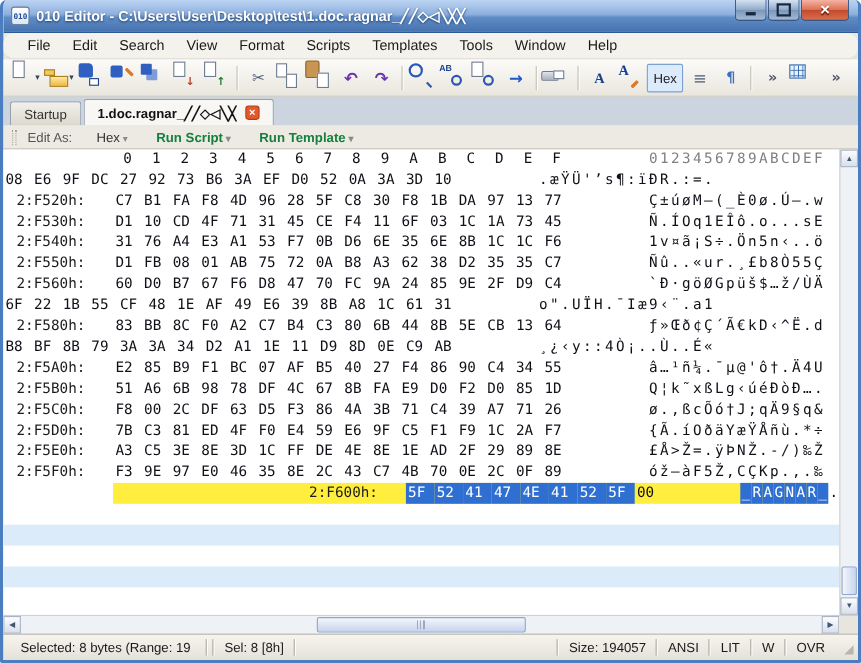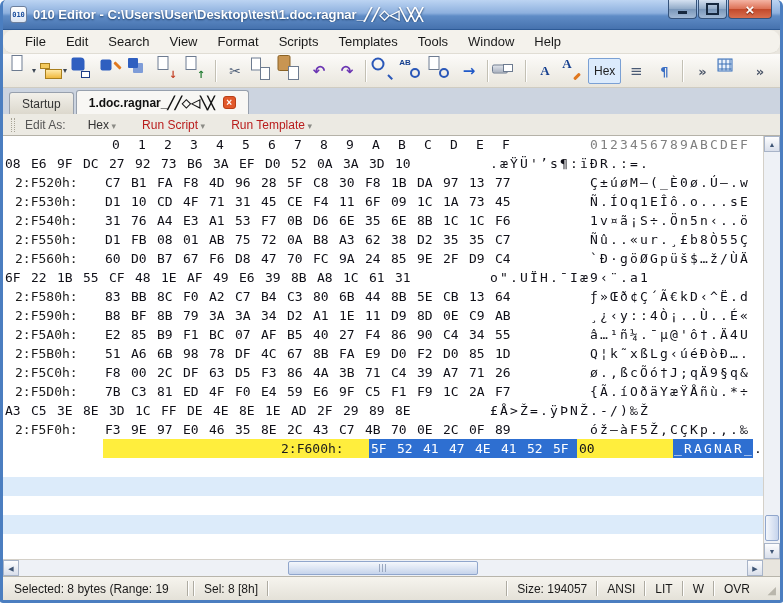--- a/index.html
+++ b/index.html
@@ -23,21 +23,21 @@
   .controls{position:absolute;right:8px;top:0;display:flex;}
   .ctrl{width:29px;height:19px;margin-left:1px;border:1px solid #35537b;border-top:none;
     border-radius:0 0 4px 4px;background:linear-gradient(#d5e1f1,#93acc9 48%,#7a97ba 52%,#a3bad6);
     display:flex;align-items:center;justify-content:center;}
   .ctrl-min::before{content:"";width:9px;height:3px;background:#16283f;margin-top:7px;}
   .ctrl-max::before{content:"";width:9px;height:8px;border:2px solid #16283f;background:transparent;}
   .ctrl-close{width:44px;background:linear-gradient(#f4b4a4,#dd7257 48%,#c24a2c 52%,#d96f4f);}
   .ctrl-close::before{content:"×";color:#fff;font:bold 15px/15px "Liberation Sans",sans-serif;text-shadow:0 1px 1px #6e1d09;}
 
   
-  .menubar{height:24px;flex:0 0 24px;background:#f4f2ec;display:flex;align-items:center;padding-left:12px;
+  .menubar{height:24px;flex:0 0 24px;background:#f4f2ec;display:flex;align-items:flex-end;padding-left:12px;
     border-bottom:1px solid #e0ddd4;border-radius:10px;}
   .menu-item{padding:0 10px;line-height:24px;font-size:13px;color:#1a1a1a;cursor:default;}
 
   
   .toolbar{height:34px;flex:0 0 34px;background:linear-gradient(#fcfbf9,#e9e6dd);display:flex;align-items:center;
     padding:0 6px;border-bottom:1px solid #cfccc2;}
   .tb-spacer{flex:1;}
   .tb-sep{width:2px;height:22px;border-left:1px solid #c3c0b4;border-right:1px solid #ffffff;margin:0 4px;}
   .tb-btn{height:26px;min-width:26px;display:flex;align-items:center;justify-content:center;
     border:1px solid transparent;border-radius:2px;margin:0 1px;padding:0 2px;}
@@ -93,21 +93,21 @@
     position:relative;}
   .tab-close::before{content:"×";position:absolute;left:50%;top:50%;transform:translate(-50%,-54%);
     color:#fff;font:bold 10px "Liberation Sans",sans-serif;}
 
   
   .editas{height:22px;flex:0 0 22px;background:#eceae3;border-bottom:1px solid #b5b2a8;display:flex;align-items:center;
     font-size:12px;padding-left:8px;}
   .ea-grip{width:4px;height:14px;border-left:1px dotted #a8a496;border-right:1px dotted #a8a496;margin-right:10px;}
   .ea-label{color:#555;margin-right:22px;}
   .ea-value{color:#333;margin-right:26px;}
-  .ea-item{color:#b91c1c;margin-right:26px;}
+  .ea-item{color:#15803d;margin-right:26px;font-weight:bold;}
   .dd::after{content:" ▾";font-size:9px;color:#8b8b85;}
 
   
   .editor{flex:1;display:flex;flex-direction:column;background:#ffffff;min-height:0;}
   .editor-main{flex:1;display:flex;min-height:0;}
   .hex-pane{flex:1;overflow:hidden;background:#fff;}
   .hex-header,.hrow{display:flex;height:19px;line-height:19px;
     font-family:"DejaVu Sans Mono","Liberation Mono",monospace;font-size:13px;white-space:nowrap;}
   .hex-header{height:18px;line-height:18px;color:#808080;}
   .addr{width:100px;flex:0 0 100px;padding-left:12px;color:#1c1c1c;}
@@ -141,21 +141,21 @@
   .hthumb{position:absolute;top:1px;bottom:1px;left:37%;width:26%;border:1px solid #90a6cc;border-radius:2px;
     background:linear-gradient(#f4f7fc,#c6d4ec);}
   .hthumb::after{content:"";position:absolute;left:50%;top:50%;transform:translate(-50%,-50%);
     width:8px;height:8px;background:repeating-linear-gradient(90deg,#9aa8c0 0 1px,transparent 1px 3px);}
   .hcorner{width:17px;flex:0 0 17px;background:#e8e5de;border-top:1px solid #d4d0c8;}
 
   
   .statusbar{height:24px;flex:0 0 24px;background:linear-gradient(#f6f4ee,#e4e1d8);border-top:1px solid #b8b5ab;
     display:flex;align-items:center;font-size:12px;color:#1a1a1a;padding:0 4px;position:relative;}
   .sb{padding:0 7px;white-space:nowrap;}
-  .sb1{width:178px;flex:0 0 178px;overflow:hidden;}
+  .sb1{width:178px;flex:0 0 178px;overflow:hidden;text-align:center;}
   .sb-sep{width:2px;height:15px;border-left:1px solid #aeaba1;border-right:1px solid #ffffff;margin:0 2px;}
   .sb-flex{flex:1;}
   .grip{width:13px;height:13px;margin-left:6px;position:relative;}
   .grip::before{content:"◢";position:absolute;right:0;bottom:-2px;font-size:11px;color:#b9b6ac;}
 </style>
 </head>
 <body>
 
 <div class="window">
 
@@ -417,21 +417,21 @@
                 <span class="bcol">10</span>
                 <span class="bcol">CD</span>
                 <span class="bcol">4F</span>
                 <span class="bcol">71</span>
                 <span class="bcol">31</span>
                 <span class="bcol">45</span>
                 <span class="bcol">CE</span>
                 <span class="bcol">F4</span>
                 <span class="bcol">11</span>
                 <span class="bcol">6F</span>
-                <span class="bcol">09</span>
+                <span class="bcol">03</span>
                 <span class="bcol">1C</span>
                 <span class="bcol">1A</span>
                 <span class="bcol">73</span>
                 <span class="bcol">45</span>
               </span>
               <span class="ascii">
                 <span class="acol">Ñ</span>
                 <span class="acol">.</span>
                 <span class="acol">Í</span>
                 <span class="acol">O</span>
@@ -637,21 +637,20 @@
                 <span class="acol">k</span>
                 <span class="acol">D</span>
                 <span class="acol">‹</span>
                 <span class="acol">^</span>
                 <span class="acol">Ë</span>
                 <span class="acol">.</span>
                 <span class="acol">d</span>
               </span>
             </div>
             <div class="hrow">
-              <span class="addr">2:F590h:</span>
               <span class="bytes">
                 <span class="bcol">B8</span>
                 <span class="bcol">BF</span>
                 <span class="bcol">8B</span>
                 <span class="bcol">79</span>
                 <span class="bcol">3A</span>
                 <span class="bcol">3A</span>
                 <span class="bcol">34</span>
                 <span class="bcol">D2</span>
                 <span class="bcol">A1</span>
@@ -832,20 +831,21 @@
                 <span class="acol">Ÿ</span>
                 <span class="acol">Å</span>
                 <span class="acol">ñ</span>
                 <span class="acol">ù</span>
                 <span class="acol">.</span>
                 <span class="acol">*</span>
                 <span class="acol">÷</span>
               </span>
             </div>
             <div class="hrow">
+              <span class="addr">2:F5E0h:</span>
               <span class="bytes">
                 <span class="bcol">A3</span>
                 <span class="bcol">C5</span>
                 <span class="bcol">3E</span>
                 <span class="bcol">8E</span>
                 <span class="bcol">3D</span>
                 <span class="bcol">1C</span>
                 <span class="bcol">FF</span>
                 <span class="bcol">DE</span>
                 <span class="bcol">4E</span>

